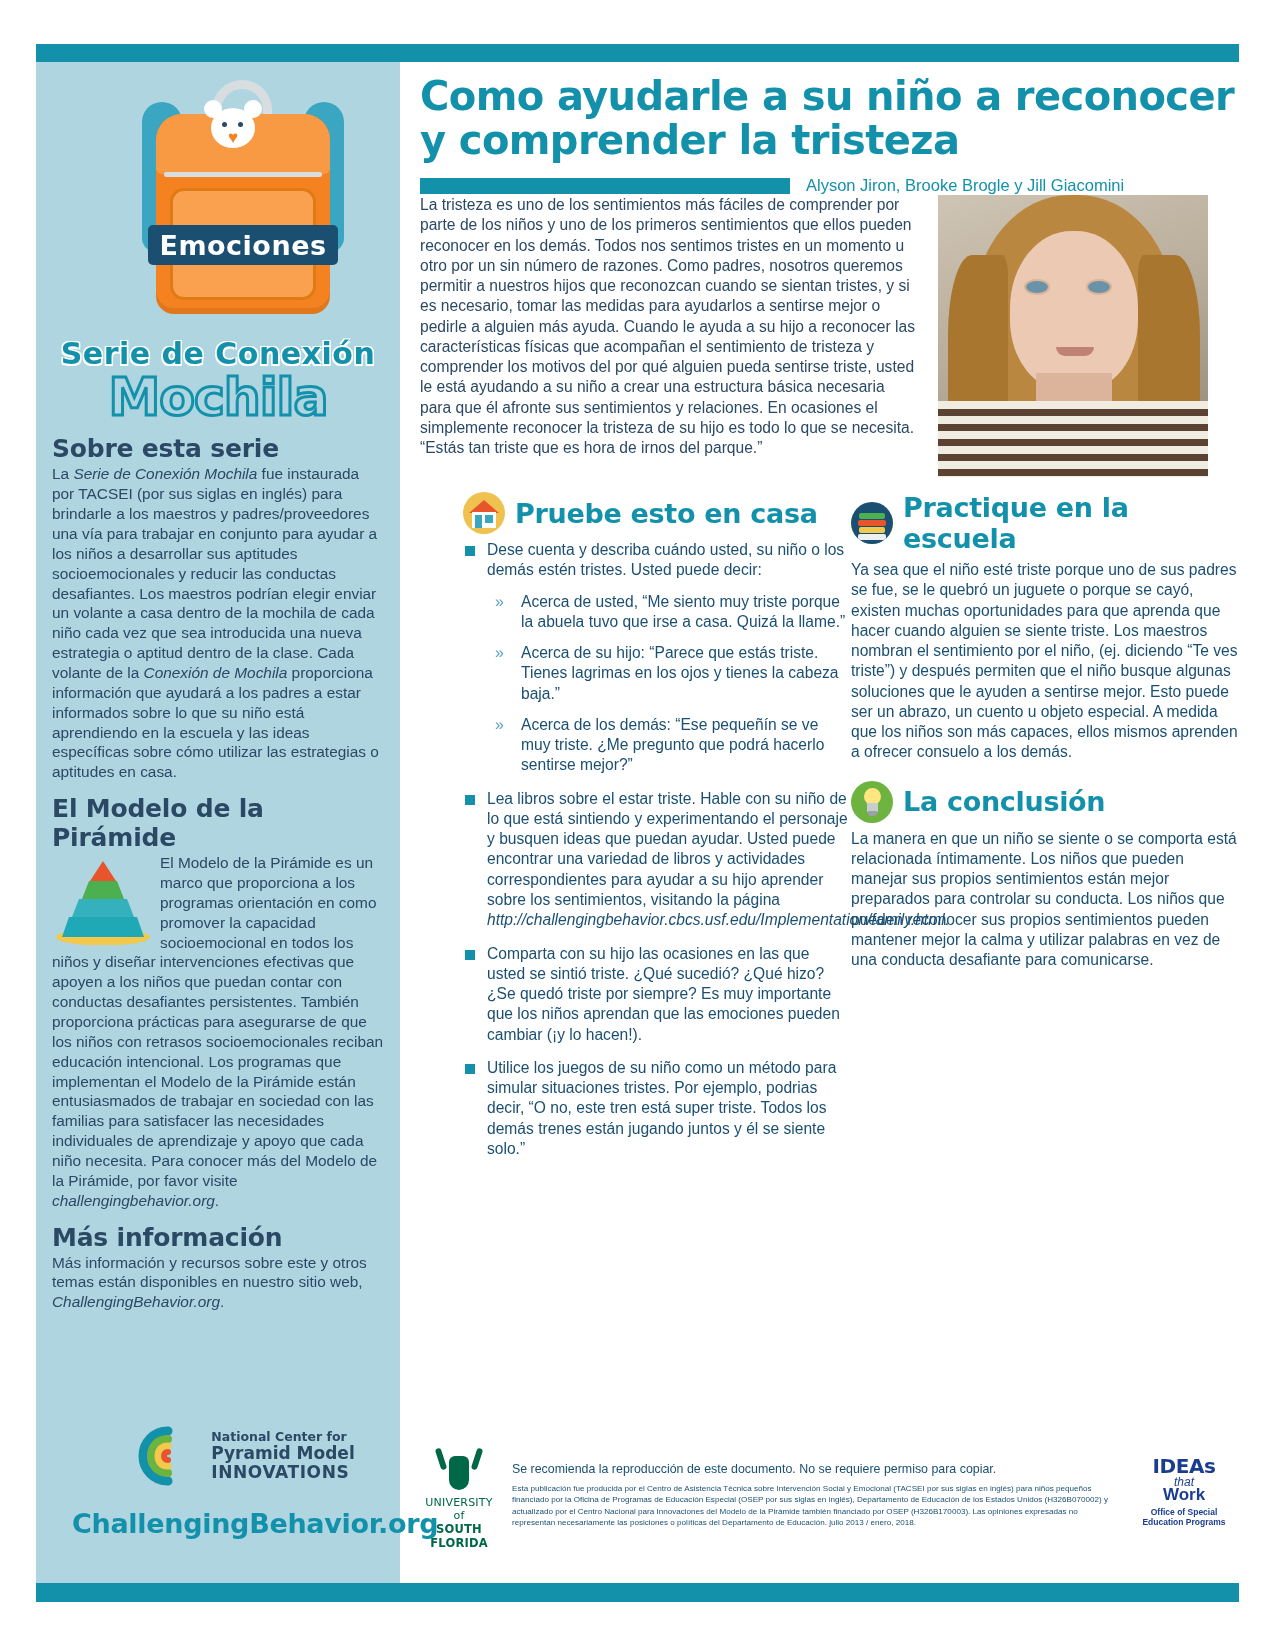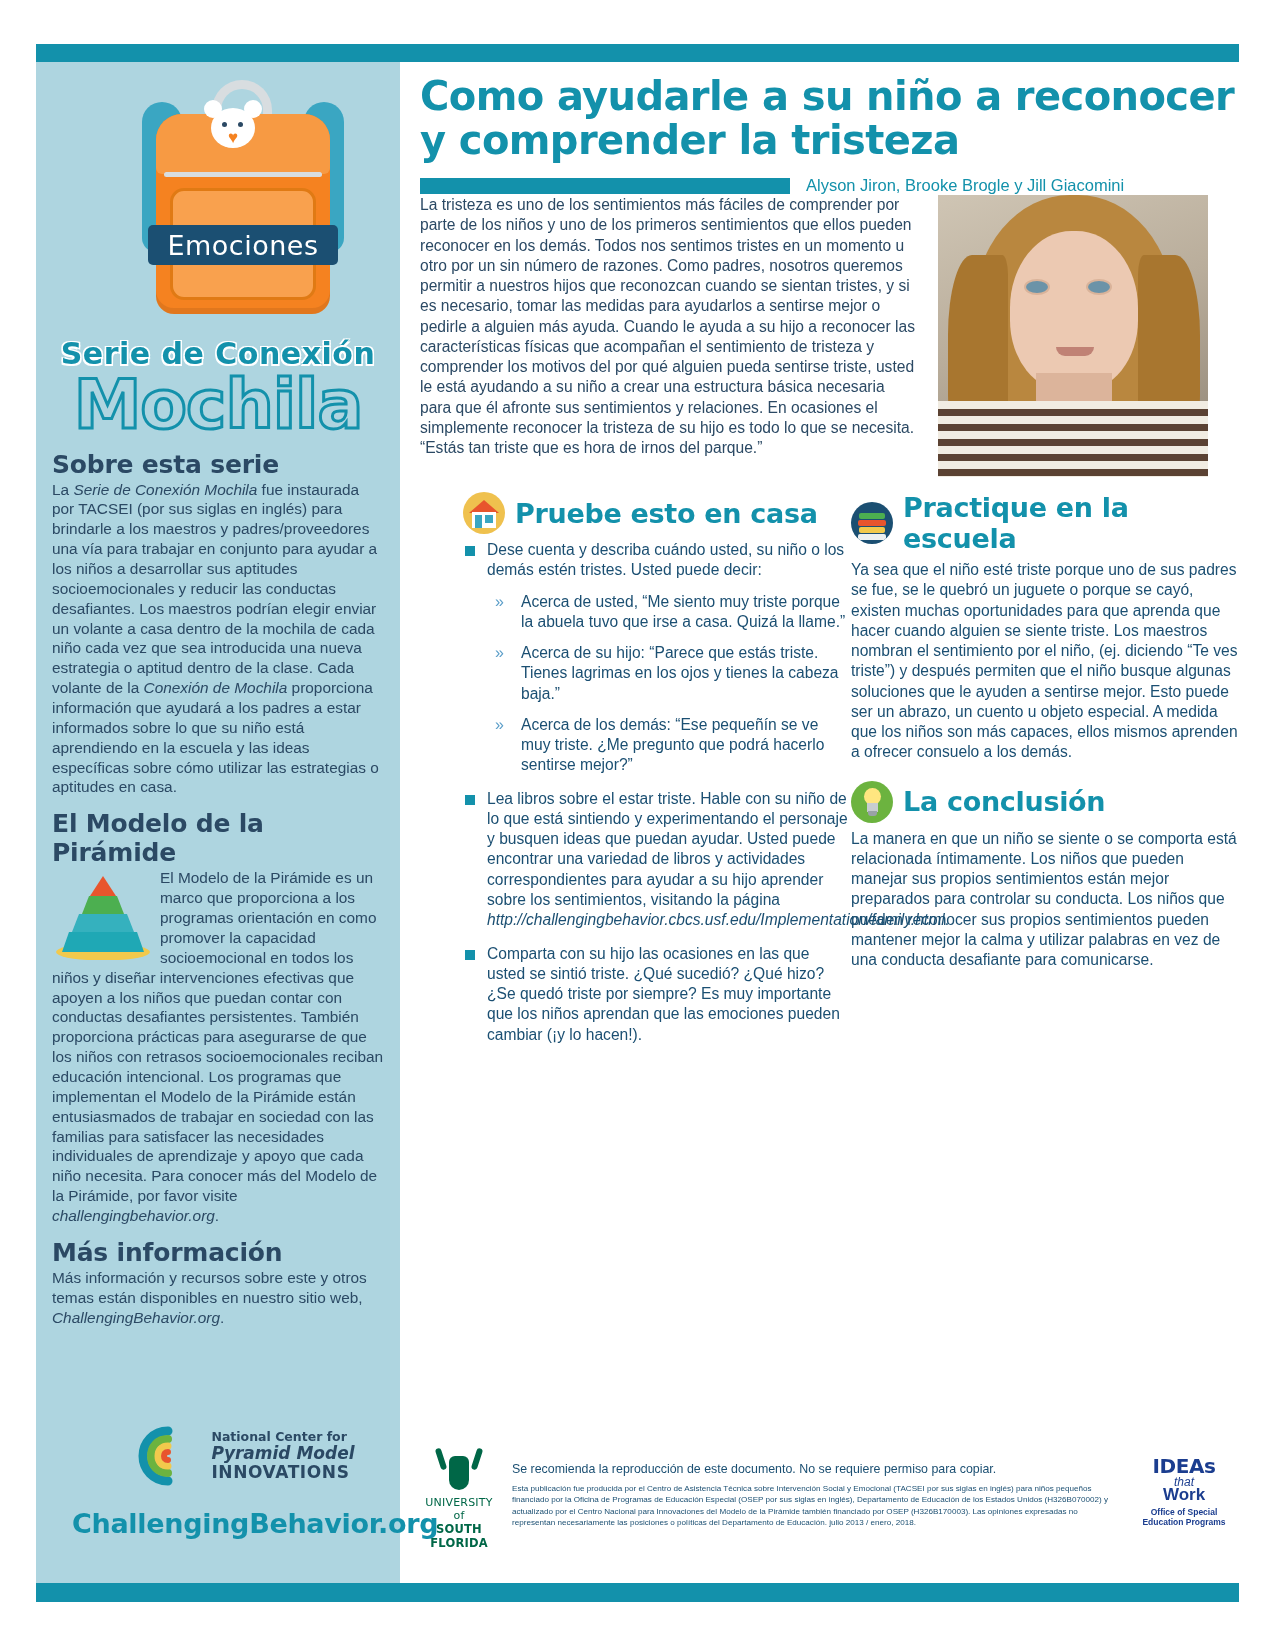--- a/index.html
+++ b/index.html
@@ -83,39 +83,39 @@
   .bear-heart {
     position: absolute; left: 22px; top: 32px; width: 18px; height: 16px;
     color: #f58220; font-size: 17px; line-height: 16px; text-align: center;
   }
   .emociones-band {
     position: absolute; left: 8px; top: 145px; width: 190px; height: 40px;
     background: #1b4f72; border-radius: 5px;
     display: flex; align-items: center; justify-content: center;
   }
   .emociones-band span {
-    color: #fff; font-size: 27px; font-weight: normal; letter-spacing: 0.5px;
+    color: #fff; font-size: 27px; font-weight: bold; letter-spacing: 0.5px;
     font-family: "DejaVu Sans", sans-serif;
   }
 
   
   .serie-title {
     text-align: center;
     color: #1391ab;
     font-size: 30px;
     font-weight: bold;
     letter-spacing: 0.5px;
     margin-top: -14px;
     text-shadow: -1.5px -1.5px 0 #fff, 1.5px -1.5px 0 #fff, -1.5px 1.5px 0 #fff, 1.5px 1.5px 0 #fff;
     font-family: "DejaVu Sans", sans-serif;
   }
   .mochila-title {
     text-align: center;
     color: #aed5e0;
-    font-size: 68px;
+    font-size: 52px;
     font-weight: bold;
     line-height: 0.95;
     letter-spacing: -1px;
     margin-top: 2px;
     -webkit-text-stroke: 3px #1391ab;
     font-family: "DejaVu Sans", sans-serif;
   }
 
   .sb-h2 {
     color: #2b4964; font-size: 25px; font-weight: bold;
@@ -158,21 +158,21 @@
 
   
   .ncpmi {
     position: absolute; left: 28px; bottom: 96px; width: 364px;
     display: flex; align-items: center; justify-content: center; gap: 12px;
   }
   .ncpmi-mark { width: 62px; height: 62px; position: relative; }
   .ncpmi-text { color: #2b4964; font-size: 14.5px; line-height: 1.12; font-weight: bold;
     font-family: "DejaVu Sans", sans-serif; }
   .ncpmi-text .l1 { font-size: 12.5px; font-weight: bold; }
-  .ncpmi-text .l2 { font-size: 17px; color: #2b4964; font-style: italic; }
+  .ncpmi-text .l2 { font-size: 17px; color: #2b4964; }
   .ncpmi-text .l3 { font-size: 17px; letter-spacing: 0.6px; }
   .cb-url {
     position: absolute; left: 36px; bottom: 44px; width: 364px; text-align: center;
     color: #1391ab; font-size: 27px; font-weight: bold; letter-spacing: -0.3px;
     font-family: "DejaVu Sans", sans-serif;
   }
 
   
   .main { position: absolute; left: 420px; top: 62px; width: 819px; }
 
@@ -469,20 +469,21 @@
           <li>
             <span>Dese cuenta y describa cuándo usted, su niño o los demás estén tristes. Usted puede decir:</span>
             <ul class="sub">
               <li>Acerca de usted, “Me siento muy triste porque la abuela tuvo que irse a casa. Quizá la llame.”</li>
               <li>Acerca de su hijo: “Parece que estás triste. Tienes lagrimas en los ojos y tienes la cabeza baja.”</li>
               <li>Acerca de los demás: “Ese pequeñín se ve muy triste. ¿Me pregunto que podrá hacerlo sentirse mejor?”</li>
             </ul>
           </li>
           <li><span>Lea libros sobre el estar triste. Hable con su niño de lo que está sintiendo y experimentando el personaje y busquen ideas que puedan ayudar. Usted puede encontrar una variedad de libros y actividades correspondientes para ayudar a su hijo aprender sobre los sentimientos, visitando la página </span><i class="ital">http://challengingbehavior.cbcs.usf.edu/Implementation/family.html</i><span>.</span></li>
           <li>Comparta con su hijo las ocasiones en las que usted se sintió triste. ¿Qué sucedió? ¿Qué hizo? ¿Se quedó triste por siempre? Es muy importante que los niños aprendan que las emociones pueden cambiar (¡y lo hacen!).</li>
+          <li>Utilice los juegos de su niño como un método para simular situaciones tristes. Por ejemplo, podrias decir, “O no, este tren está super triste. Todos los demás trenes están jugando juntos y él se siente solo.”</li>
         </ul>
       </section>
 
       <section class="col">
         <div class="sec-head">
           <div class="sec-icon ic-books">
             <div class="b b1"></div>
             <div class="b b2"></div>
             <div class="b b3"></div>
             <div class="b b4"></div>

